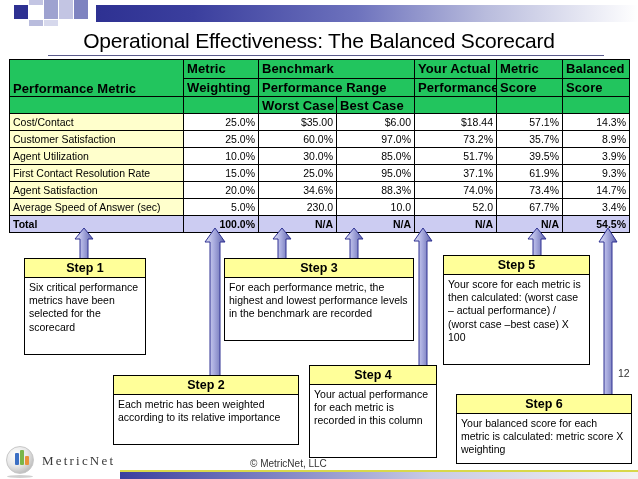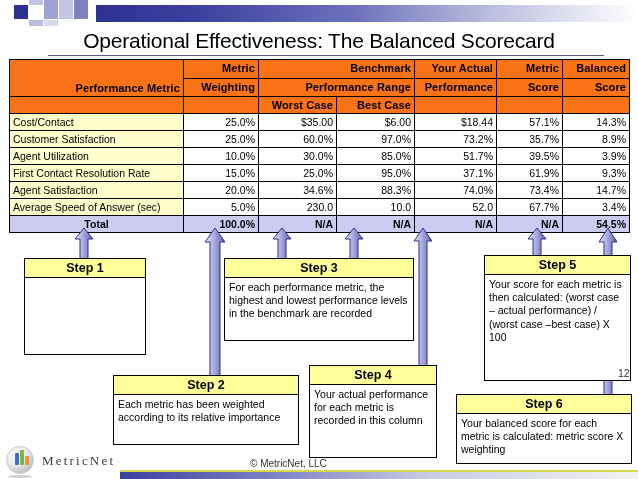--- a/index.html
+++ b/index.html
@@ -30,27 +30,27 @@
   #tbl-wrap{position:absolute;left:9px;top:59px;width:620px;}
   table.sc{border-collapse:collapse;width:620px;table-layout:fixed;
     font-size:10.5px;color:#000;}
   table.sc th,table.sc td{
     border:1px solid #000;
     padding:0 3px;
     height:16px;
     line-height:15px;
     overflow:hidden;white-space:nowrap;
   }
-  table.sc thead th{background:#f97316;font-weight:bold;text-align:right;
-     font-size:11px;letter-spacing:0.1px;}
+  table.sc thead th{background:#22c55e;font-weight:bold;text-align:left;
+     font-size:13px;letter-spacing:0.1px;}
   .hdr-blank{}
   td.metric-name{background:#ffffcc;text-align:left;font-size:10.5px;}
   td.num{background:#ffffff;text-align:right;}
   tr.total td{background:#ccccf2;font-weight:bold;}
-  tr.total td.t-label{text-align:center;margin-left:31px;}
+  tr.total td.t-label{text-align:left;margin-left:31px;}
   tr.total td.t-num{text-align:right;}
 
   
   .arrow{position:absolute;}
   .arrow svg{display:block;}
 
   
   .stepbox{position:absolute;background:#ffffff;border:1px solid #000;
     box-sizing:border-box;}
   .stepbox .sb-head{
@@ -248,38 +248,39 @@
     </svg>
 </div>
 <div class="arrow" style="left:597px;top:228px;width:22px;height:168px;">
   <svg width="22" height="168" viewBox="0 0 22 168">
       <polygon points="11,0 20,14 15,14 15,168 7,168 7,14 2,14" fill="url(#ag2)" stroke="#2e3192" stroke-width="1"></polygon>
     </svg>
 </div>
 
 <div class="stepbox" style="left:24px;top:258px;width:122px;height:97px;">
   <div class="sb-head">Step 1</div>
+  <div class="sb-body">Six critical performance metrics have been selected for the scorecard</div>
 </div>
 
 <div class="stepbox" style="left:113px;top:375px;width:186px;height:70px;">
   <div class="sb-head">Step 2</div>
   <div class="sb-body">Each metric has been weighted according to its relative importance</div>
 </div>
 
 <div class="stepbox" style="left:224px;top:258px;width:190px;height:83px;">
   <div class="sb-head">Step 3</div>
   <div class="sb-body">For each performance metric, the highest and lowest performance levels in the benchmark are recorded</div>
 </div>
 
 <div class="stepbox" style="left:309px;top:365px;width:128px;height:93px;">
   <div class="sb-head">Step 4</div>
   <div class="sb-body">Your actual performance for each metric is recorded in this column</div>
 </div>
 
-<div class="stepbox" style="left:443px;top:255px;width:147px;height:126px;margin-left:41px;">
+<div class="stepbox" style="left:443px;top:255px;width:147px;height:110px;">
   <div class="sb-head">Step 5</div>
   <div class="sb-body">Your score for each metric is then calculated: (worst case – actual performance) / (worst case –best case) X 100</div>
 </div>
 
 <div class="stepbox" style="left:456px;top:394px;width:176px;height:70px;">
   <div class="sb-head">Step 6</div>
   <div class="sb-body">Your balanced score for each metric is calculated: metric score X weighting</div>
 </div>
 
 <div id="pagenum">12</div>

